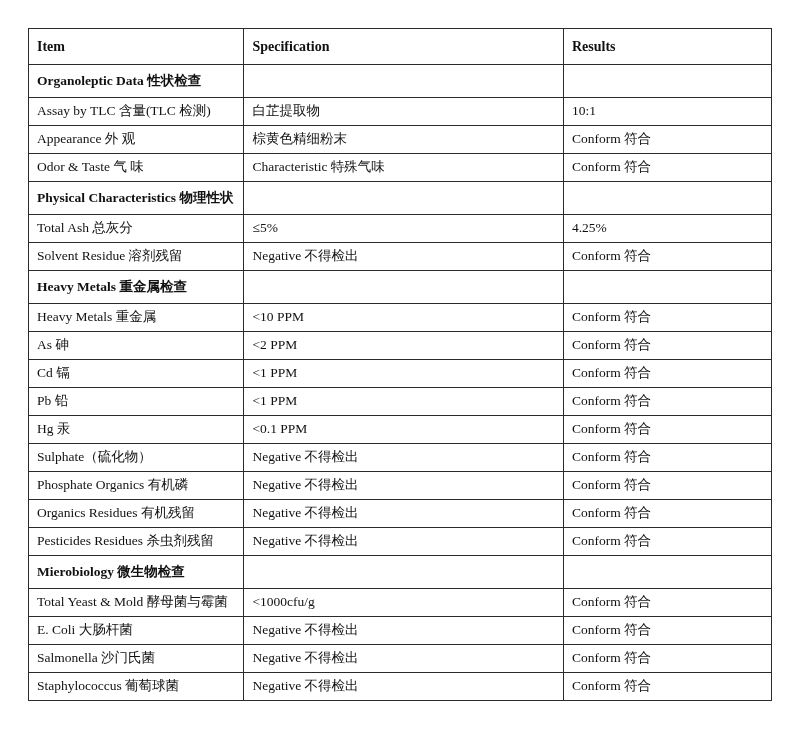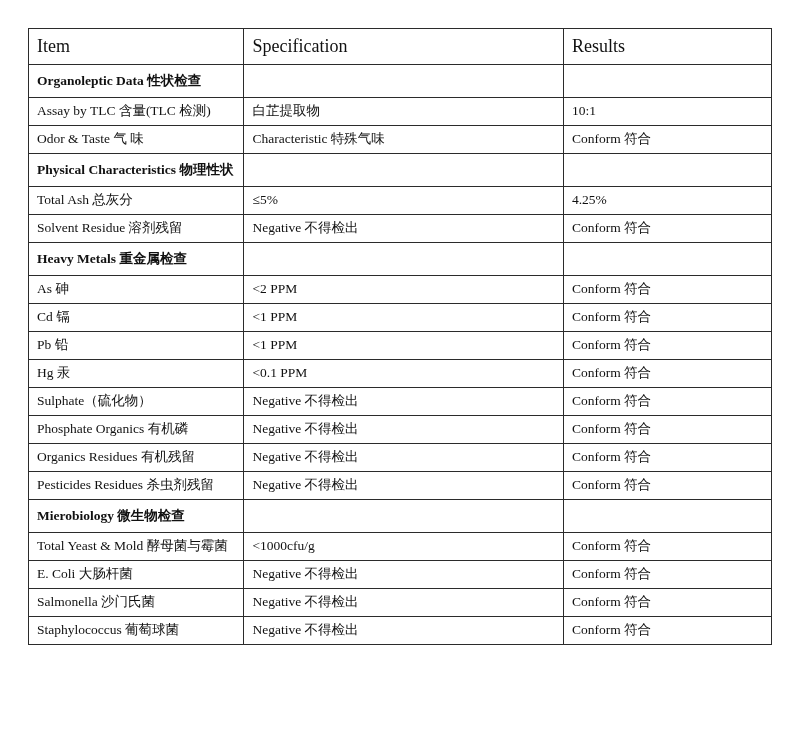--- a/index.html
+++ b/index.html
@@ -33,23 +33,23 @@
     font-size: 13.5px;
     line-height: 1.25;
     vertical-align: middle;
     height: 19px;
   }
   col.c-item   { width: 29%; }
   col.c-spec   { width: 43%; }
   col.c-result { width: 28%; }
 
   tr.header-row td {
-    font-weight: normal;
+    font-weight: bold;
     height: 27px;
-    font-size: 18px;
+    font-size: 14px;
   }
   tr.section-row td {
     font-weight: bold;
     height: 24px;
   }
   .cell-inner {
     display: block;
     white-space: nowrap;
     overflow: hidden;
   }
@@ -93,20 +93,31 @@
           </td>
           <td>
             <span class="cell-inner">白芷提取物</span>
           </td>
           <td>
             <span class="cell-inner">10:1</span>
           </td>
         </tr>
         <tr>
           <td>
+            <span class="cell-inner">Appearance  外  观</span>
+          </td>
+          <td>
+            <span class="cell-inner">棕黄色精细粉末</span>
+          </td>
+          <td>
+            <span class="cell-inner">Conform  符合</span>
+          </td>
+        </tr>
+        <tr>
+          <td>
             <span class="cell-inner">Odor &amp; Taste  气  味</span>
           </td>
           <td>
             <span class="cell-inner">Characteristic  特殊气味</span>
           </td>
           <td>
             <span class="cell-inner">Conform  符合</span>
           </td>
         </tr>
         <tr class="section-row">
@@ -144,20 +155,31 @@
         </tr>
         <tr class="section-row">
           <td>
             <span class="cell-inner">Heavy Metals  重金属检查</span>
           </td>
           <td>
             <span class="cell-inner"></span>
           </td>
           <td>
             <span class="cell-inner"></span>
+          </td>
+        </tr>
+        <tr>
+          <td>
+            <span class="cell-inner">Heavy Metals  重金属</span>
+          </td>
+          <td>
+            <span class="cell-inner">&lt;10 PPM</span>
+          </td>
+          <td>
+            <span class="cell-inner">Conform  符合</span>
           </td>
         </tr>
         <tr>
           <td>
             <span class="cell-inner">As  砷</span>
           </td>
           <td>
             <span class="cell-inner">&lt;2 PPM</span>
           </td>
           <td>

